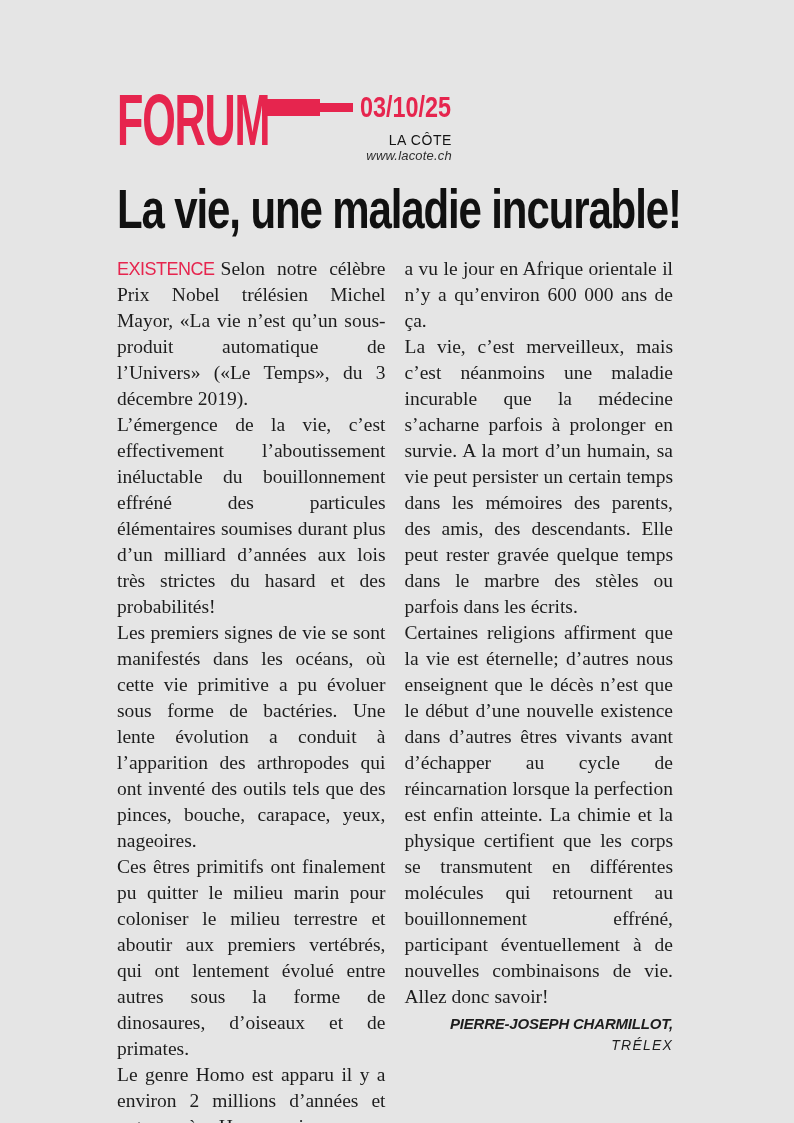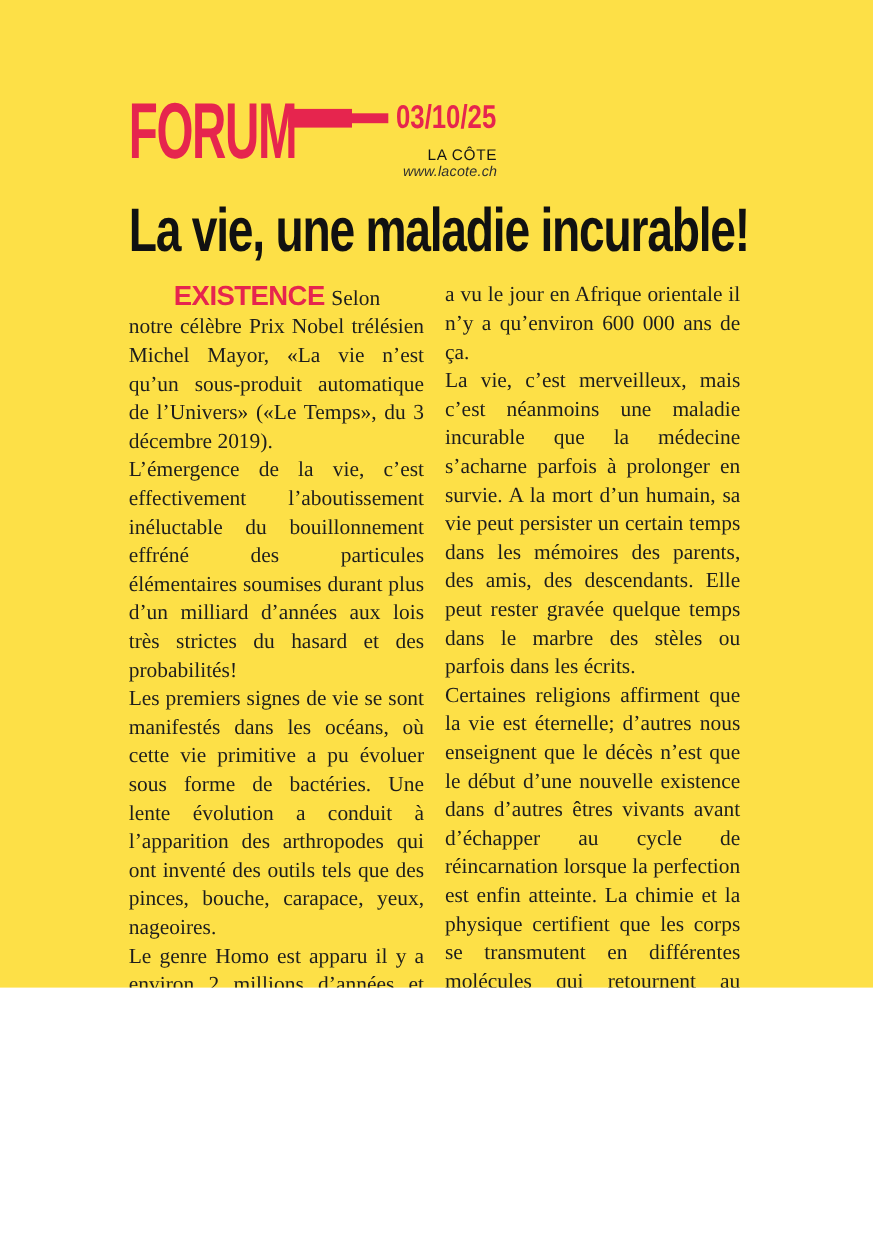--- a/index.html
+++ b/index.html
@@ -1,19 +1,19 @@
 <!DOCTYPE html>
 <html lang="fr"><head>
 <meta charset="utf-8">
 <style>
   html,body{margin:0;padding:0;background:#fff;}
   .page{
     position:relative;
-    width:794px;height:898px;
-    background:#fde047;
+    width:794px;height:1123px;
+    background:#e5e5e5;
     overflow:hidden;
     font-family:"Liberation Serif", serif;
   }
   
   .section-label{
     position:absolute;left:117px;top:92px;
     font-family:"Liberation Sans", sans-serif;
     font-weight:bold;font-size:72px;line-height:56px;
     letter-spacing:-2px;color:#e6254e;
     transform:scaleX(.60);transform-origin:left top;
@@ -66,25 +66,24 @@
   .col p{
     margin:0;
     font-family:"Liberation Serif", serif;
     font-size:19.5px;line-height:26px;
     color:#1d1d1d;
     text-align:justify;
     hyphens:auto;-webkit-hyphens:auto;
   }
   .kicker{
     font-family:"Liberation Sans", sans-serif;
-    font-weight:bold;font-size:25px;
+    font-weight:normal;font-size:18px;
     letter-spacing:-.5px;
     color:#e6254e;
     padding-right:6px;
-    margin-left:41px;
   }
   .signature{
     margin-top:5px;
     text-align:right;
     font-family:"Liberation Sans", sans-serif;
     color:#1d1d1d;
     font-style:italic;
   }
   .sig-author{
     font-weight:bold;font-size:15px;line-height:18px;letter-spacing:-.2px;
@@ -108,20 +107,21 @@
     <div class="brand-url">www.lacote.ch</div>
   </div>
 
   <h1 class="headline">La vie, une maladie incurable!</h1>
 
   <div class="columns">
     <div class="col">
       <p><span class="kicker">EXISTENCE</span><span>Selon notre célèbre Prix Nobel trélésien Michel Mayor, «La vie n’est qu’un sous-produit automatique de l’Univers» («Le Temps», du 3 décembre 2019).</span></p>
       <p>L’émergence de la vie, c’est effectivement l’aboutissement inéluctable du bouillonnement effréné des particules élémentaires soumises durant plus d’un milliard d’années aux lois très strictes du hasard et des probabilités!</p>
       <p>Les premiers signes de vie se sont manifestés dans les océans, où cette vie primitive a pu évoluer sous forme de bactéries. Une lente évolution a conduit à l’apparition des arthropodes qui ont inventé des outils tels que des pinces, bouche, carapace, yeux, nageoires.</p>
+      <p>Ces êtres primitifs ont finalement pu quitter le milieu marin pour coloniser le milieu terrestre et aboutir aux premiers vertébrés, qui ont lentement évolué entre autres sous la forme de dinosaures, d’oiseaux et de primates.</p>
       <p>Le genre Homo est apparu il y a environ 2 millions d’années et notre espèce Homo sapiens</p>
     </div>
     <div class="col">
       <p>a vu le jour en Afrique orientale il n’y a qu’environ 600 000 ans de ça.</p>
       <p>La vie, c’est merveilleux, mais c’est néanmoins une maladie incurable que la médecine s’acharne parfois à prolonger en survie. A la mort d’un humain, sa vie peut persister un certain temps dans les mémoires des parents, des amis, des descendants. Elle peut rester gravée quelque temps dans le marbre des stèles ou parfois dans les écrits.</p>
       <p>Certaines religions affirment que la vie est éternelle; d’autres nous enseignent que le décès n’est que le début d’une nouvelle existence dans d’autres êtres vivants avant d’échapper au cycle de réincarnation lorsque la perfection est enfin atteinte. La chimie et la physique certifient que les corps se transmutent en différentes molécules qui retournent au bouillonnement effréné, participant éventuellement à de nouvelles combinaisons de vie. Allez donc savoir!</p>
       <div class="signature">
         <div class="sig-author">PIERRE-JOSEPH CHARMILLOT,</div>
         <div class="sig-place">TRÉLEX</div>
       </div>

